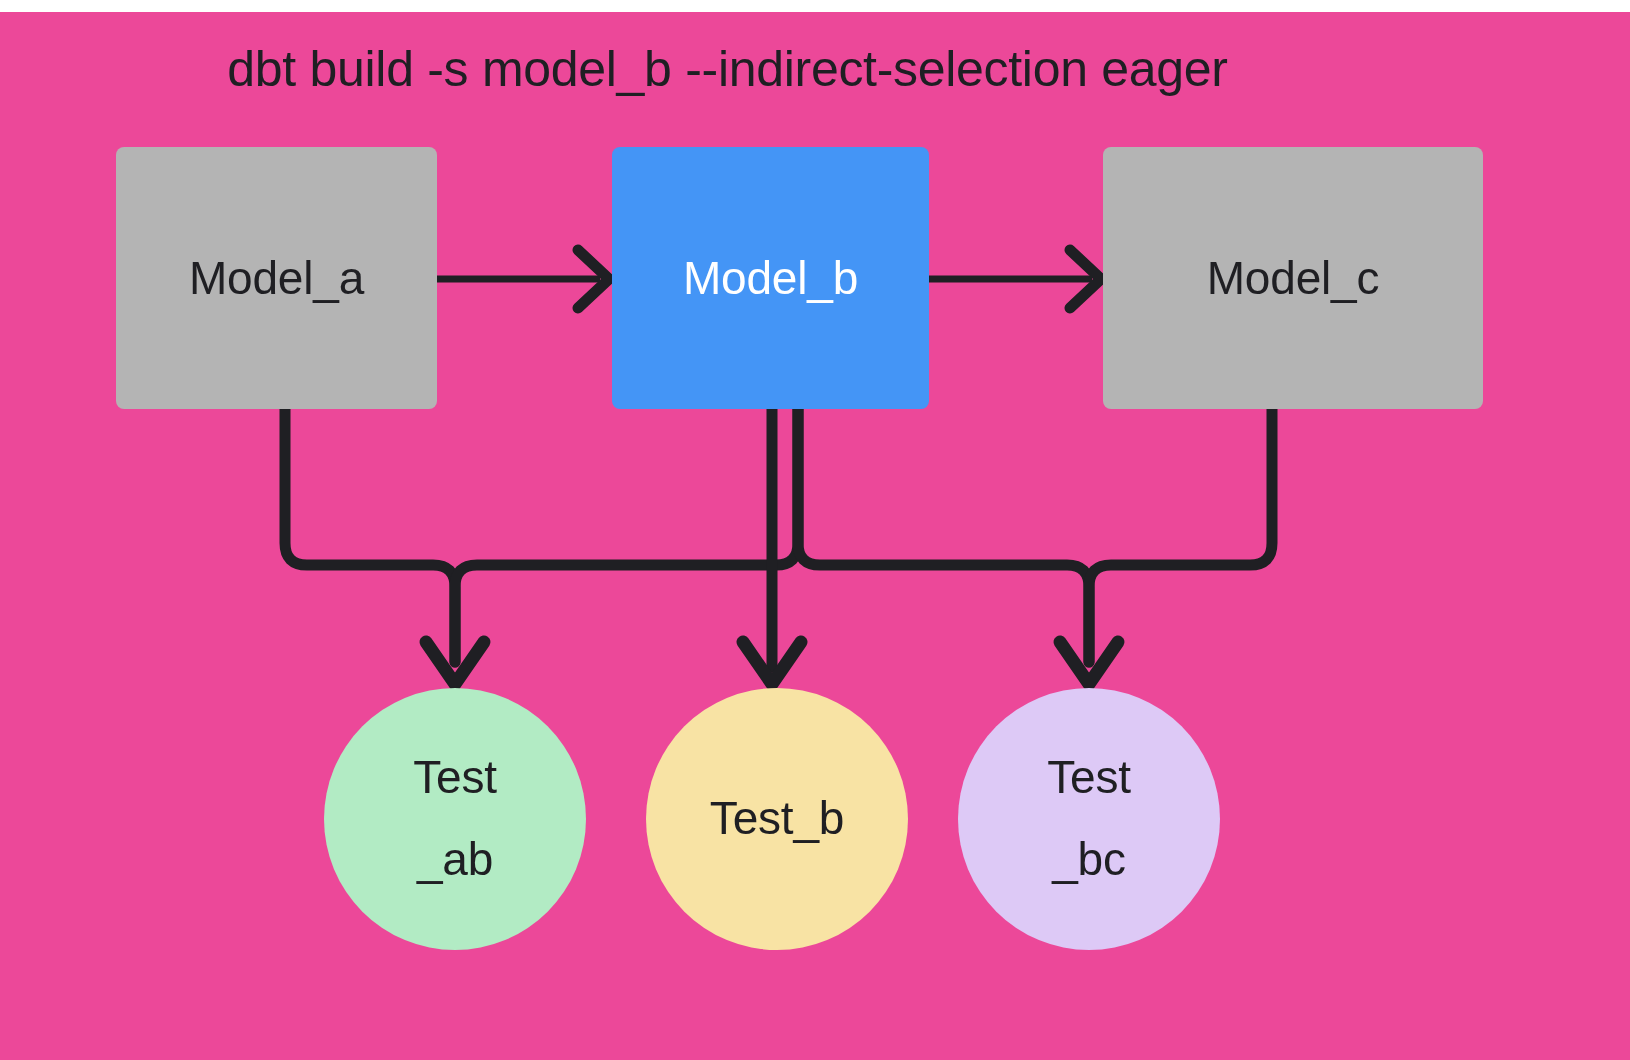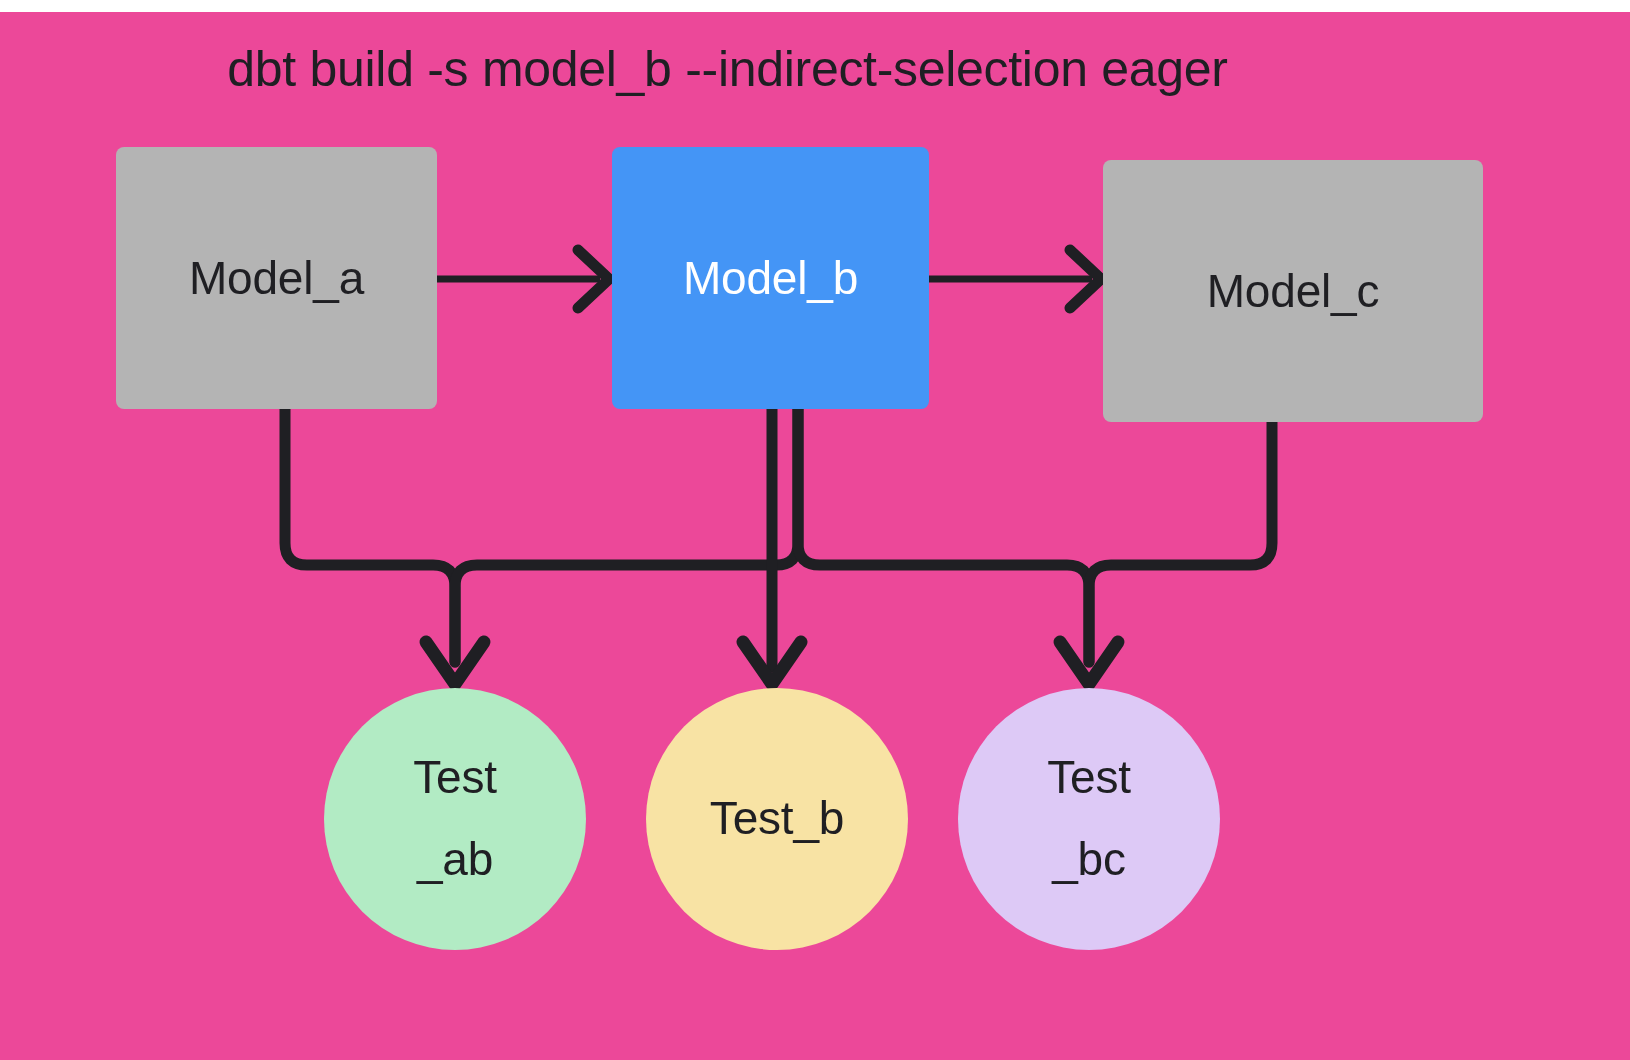--- a/index.html
+++ b/index.html
@@ -115,21 +115,21 @@
   </svg>
 
   <div class="node-box" style="left:116px; top:135px; width:321px; height:262px; background:#b4b4b4; color:#1f1f23;">
     <span>Model_a</span>
   </div>
 
   <div class="node-box" style="left:612px; top:135px; width:317px; height:262px; background:#4495f6; color:#ffffff;">
     <span>Model_b</span>
   </div>
 
-  <div class="node-box" style="left:1103px; top:148px; width:380px; height:262px; background:#b4b4b4; color:#1f1f23;">
+  <div class="node-box" style="left:1103px; top:135px; width:380px; height:262px; background:#b4b4b4; color:#1f1f23;">
     <span>Model_c</span>
   </div>
 
   <div class="node-circle" style="left:324px; top:676px; width:262px; height:262px; background:#b2ebc4; color:#1f1f23;">
     <span class="ln">Test</span>
     <span class="ln">_ab</span>
   </div>
 
   <div class="node-circle" style="left:646px; top:676px; width:262px; height:262px; background:#f8e3a4; color:#1f1f23;">
     <span class="ln">Test_b</span>

